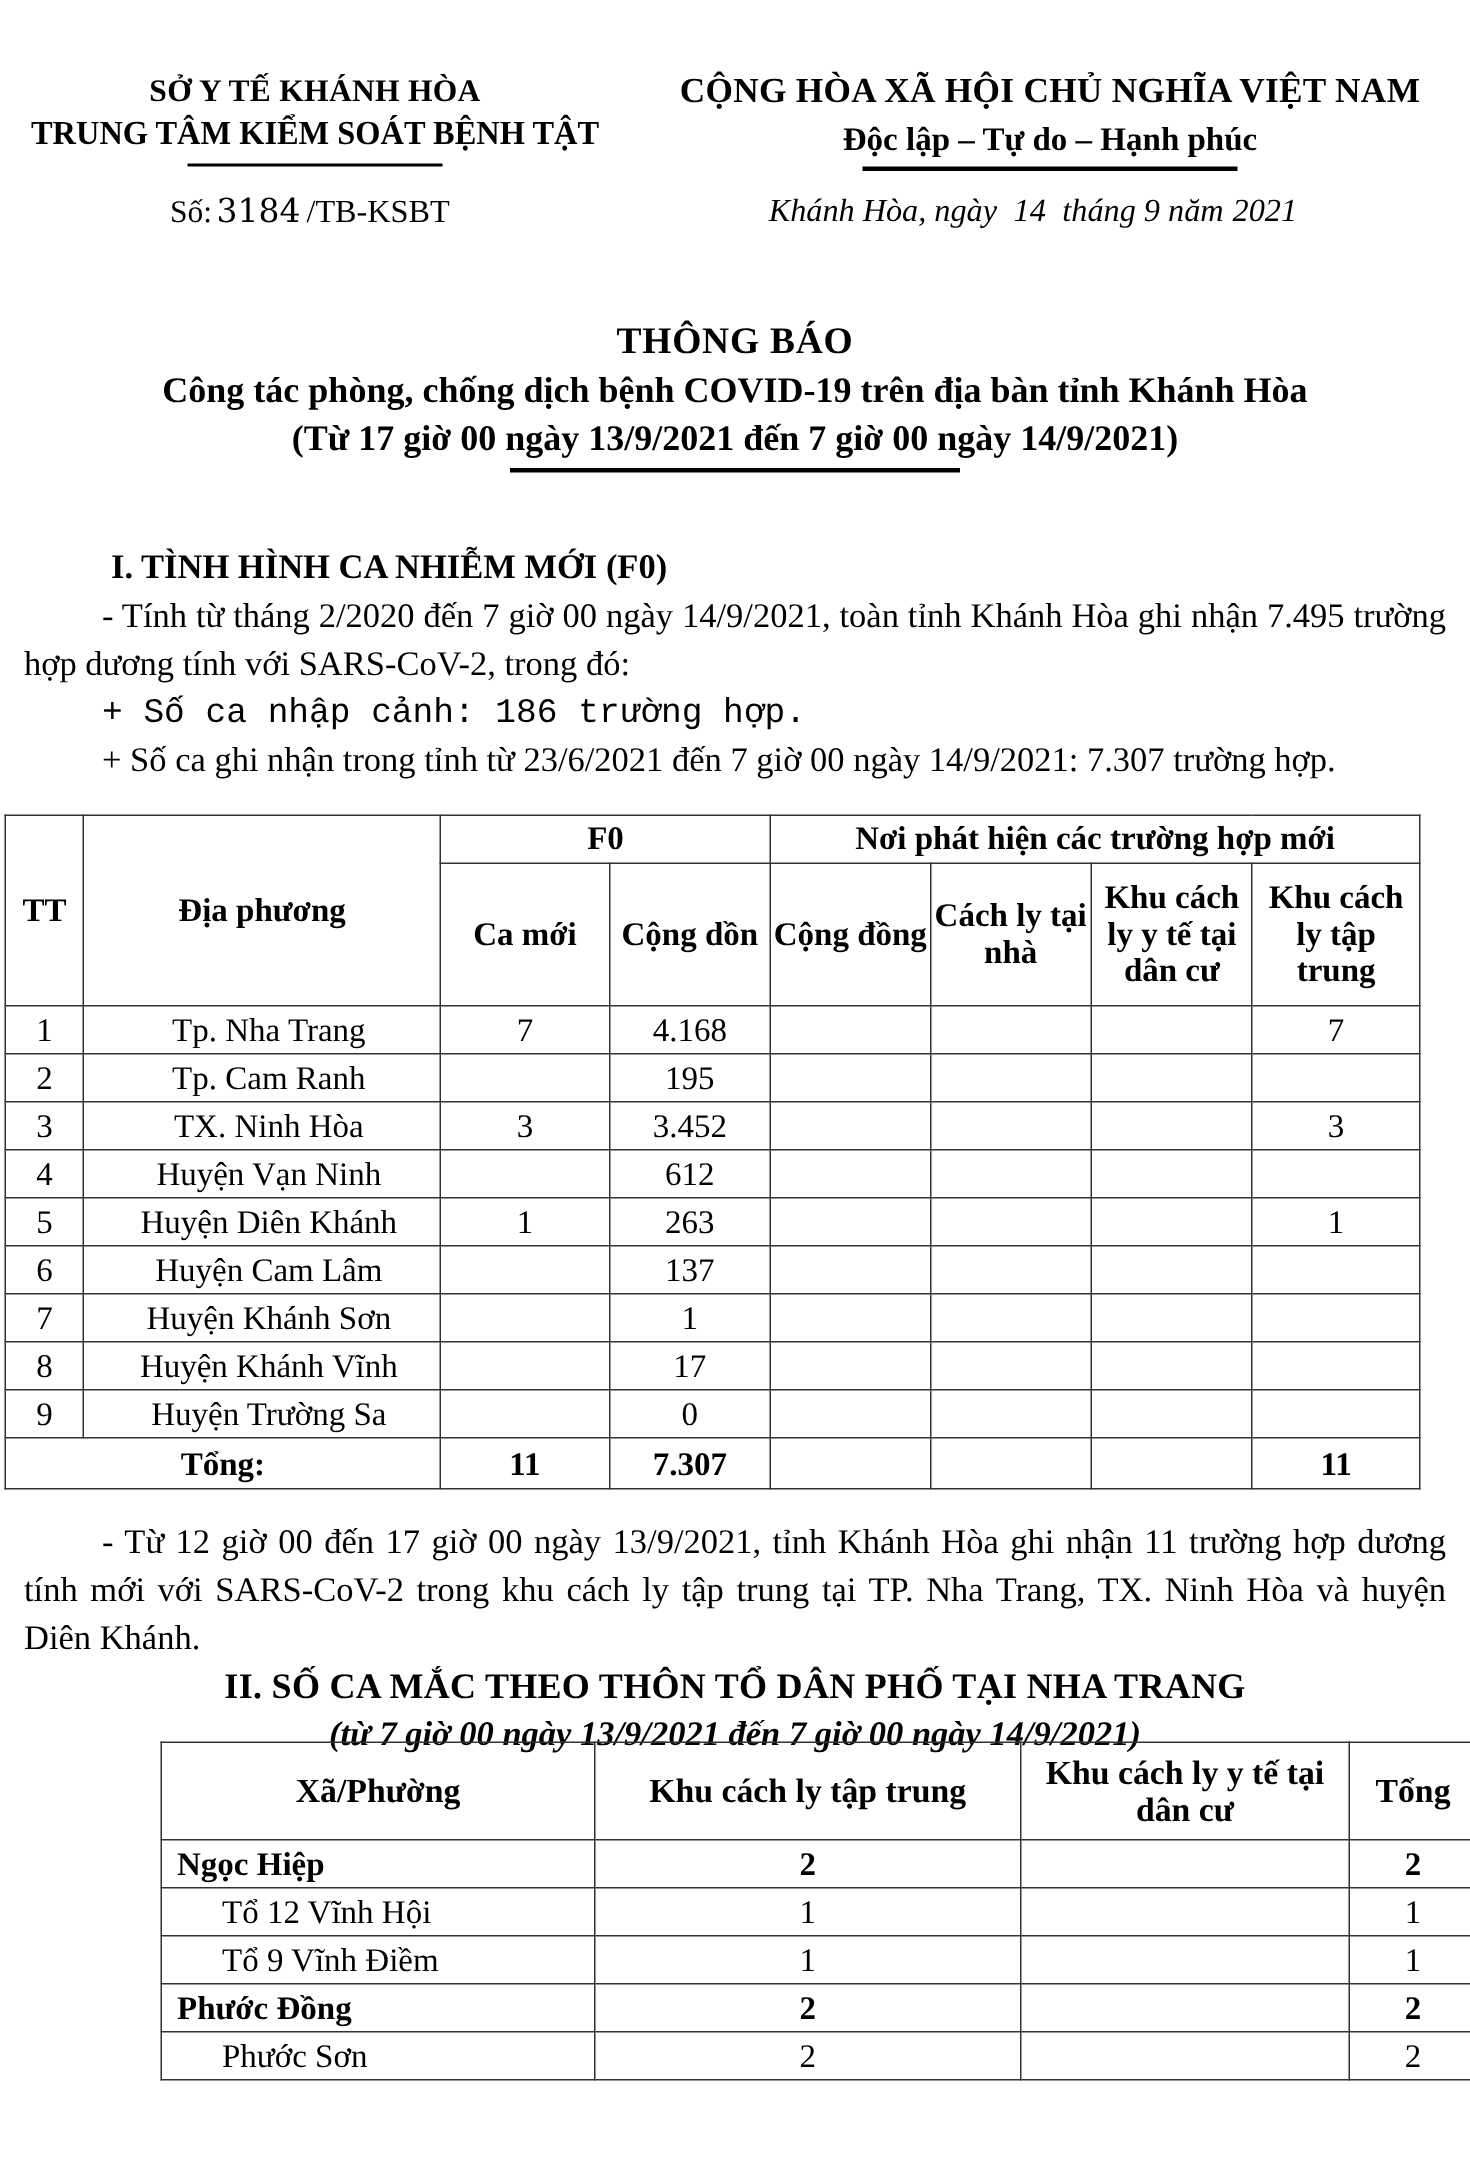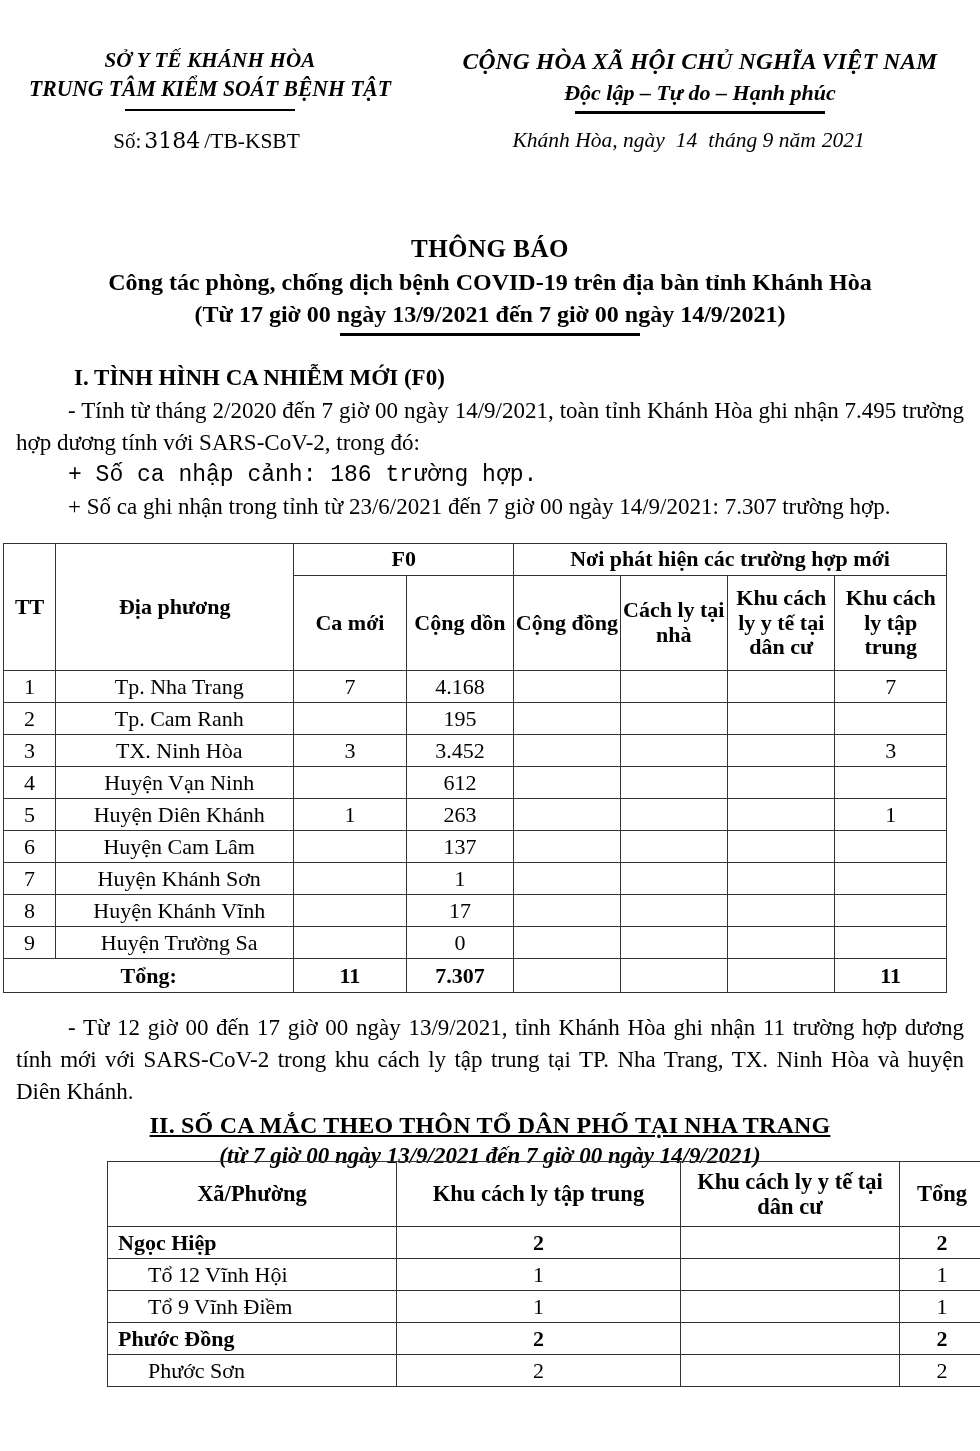--- a/index.html
+++ b/index.html
@@ -16,21 +16,20 @@
     overflow: hidden;
   }
 
   
   .letterhead {
     position: absolute;
     top: 46px;
     left: 0;
     width: 980px;
     display: flex;
-    font-style: italic;
   }
   .lh-left {
     width: 420px;
     text-align: center;
   }
   .lh-right {
     width: 560px;
     text-align: center;
   }
   .lh-line1 {
@@ -92,21 +91,20 @@
   }
   .numrow-right .sp { display: inline-block; width: 11px; }
 
   
   .title-block {
     position: absolute;
     top: 212px;
     left: 0;
     width: 980px;
     text-align: center;
-    margin-top: 21px;
   }
   .title-main {
     font-size: 25px;
     font-weight: bold;
     letter-spacing: 0.5px;
     line-height: 1.28;
   }
   .title-sub1 {
     font-size: 24px;
     font-weight: bold;
@@ -190,21 +188,20 @@
     top: 1012px;
     left: 16px;
     width: 948px;
   }
   .section2-heading {
     font-size: 24px;
     font-weight: bold;
     text-align: center;
     letter-spacing: 0.2px;
     line-height: 1.36;
-    text-decoration: underline;
   }
   .section2-sub {
     font-size: 23px;
     font-weight: bold;
     font-style: italic;
     text-align: center;
     line-height: 1.34;
   }
 
   

